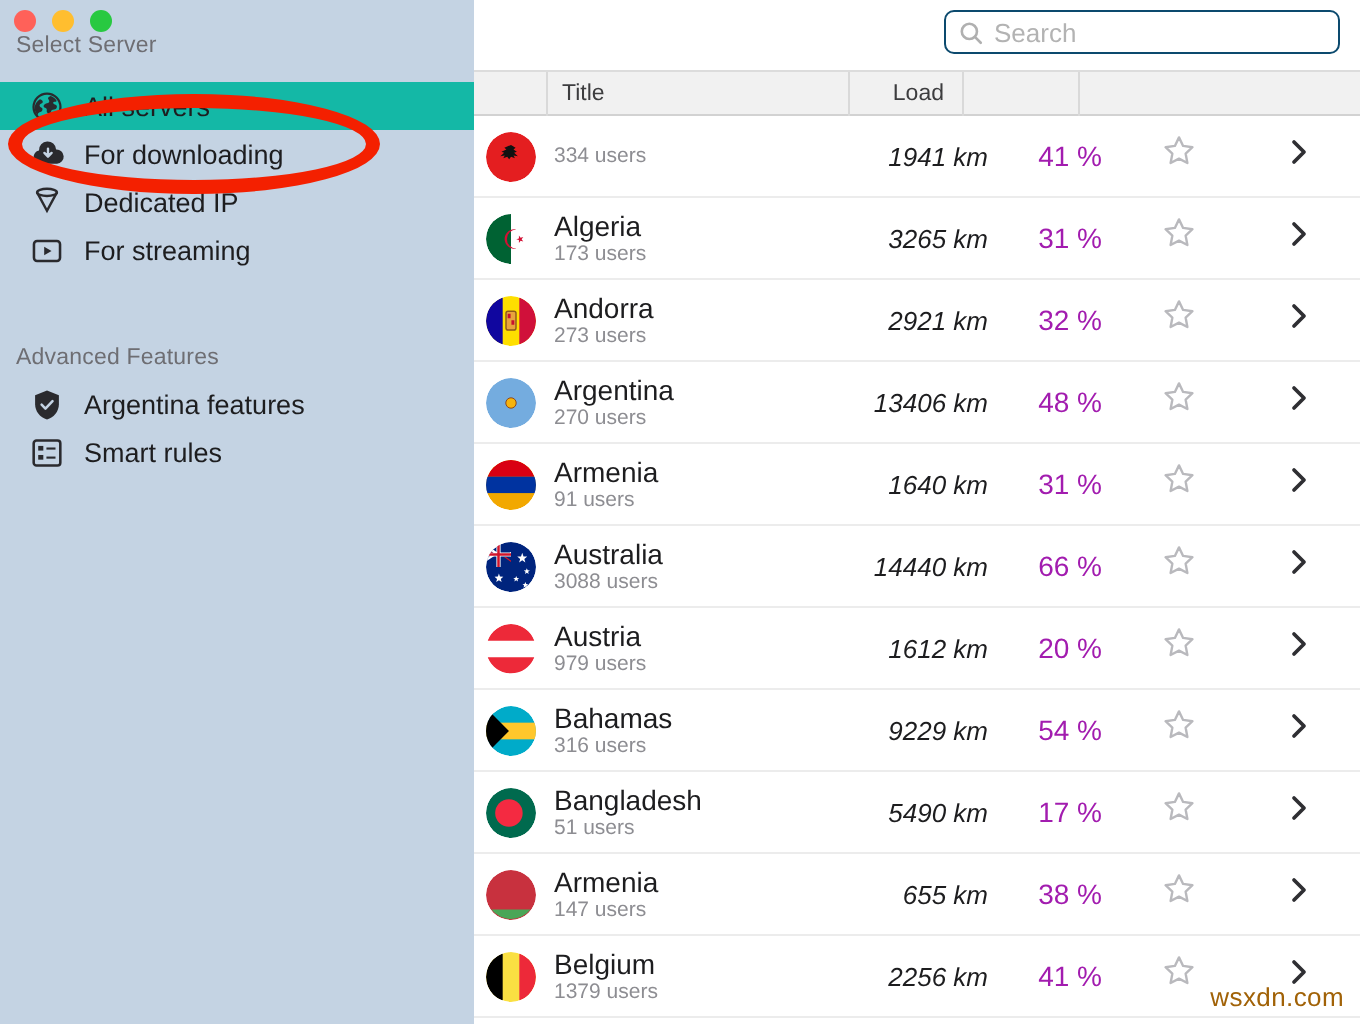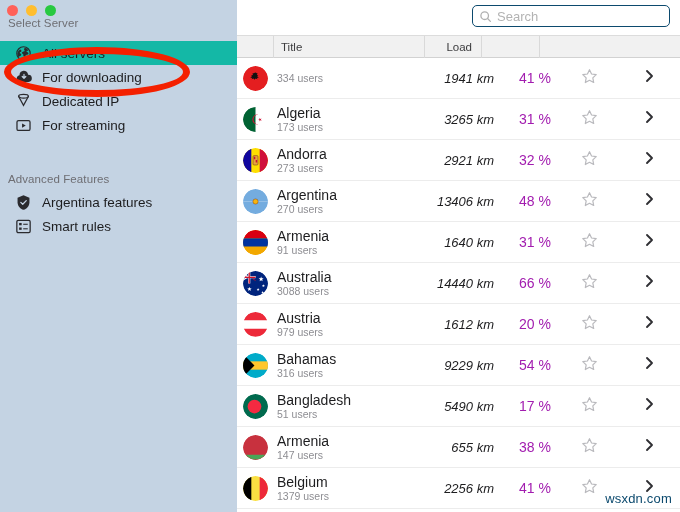--- a/index.html
+++ b/index.html
@@ -262,21 +262,21 @@
     justify-content: center;
   }
   .star-icon { color: #b9b9bd; display: block; }
   .chev-icon { color: #2f2f33; display: block; }
 
   .watermark {
     position: absolute;
     right: 8px;
     bottom: 6px;
     font-size: 13px;
-    color: #0c4a6e;
+    color: #a16207;
     letter-spacing: 0.2px;
     z-index: 30;
     pointer-events: none;
     font-family: "Liberation Sans", sans-serif;
   }
 </style>
 </head>
 <body>
 
 <div id="app">

